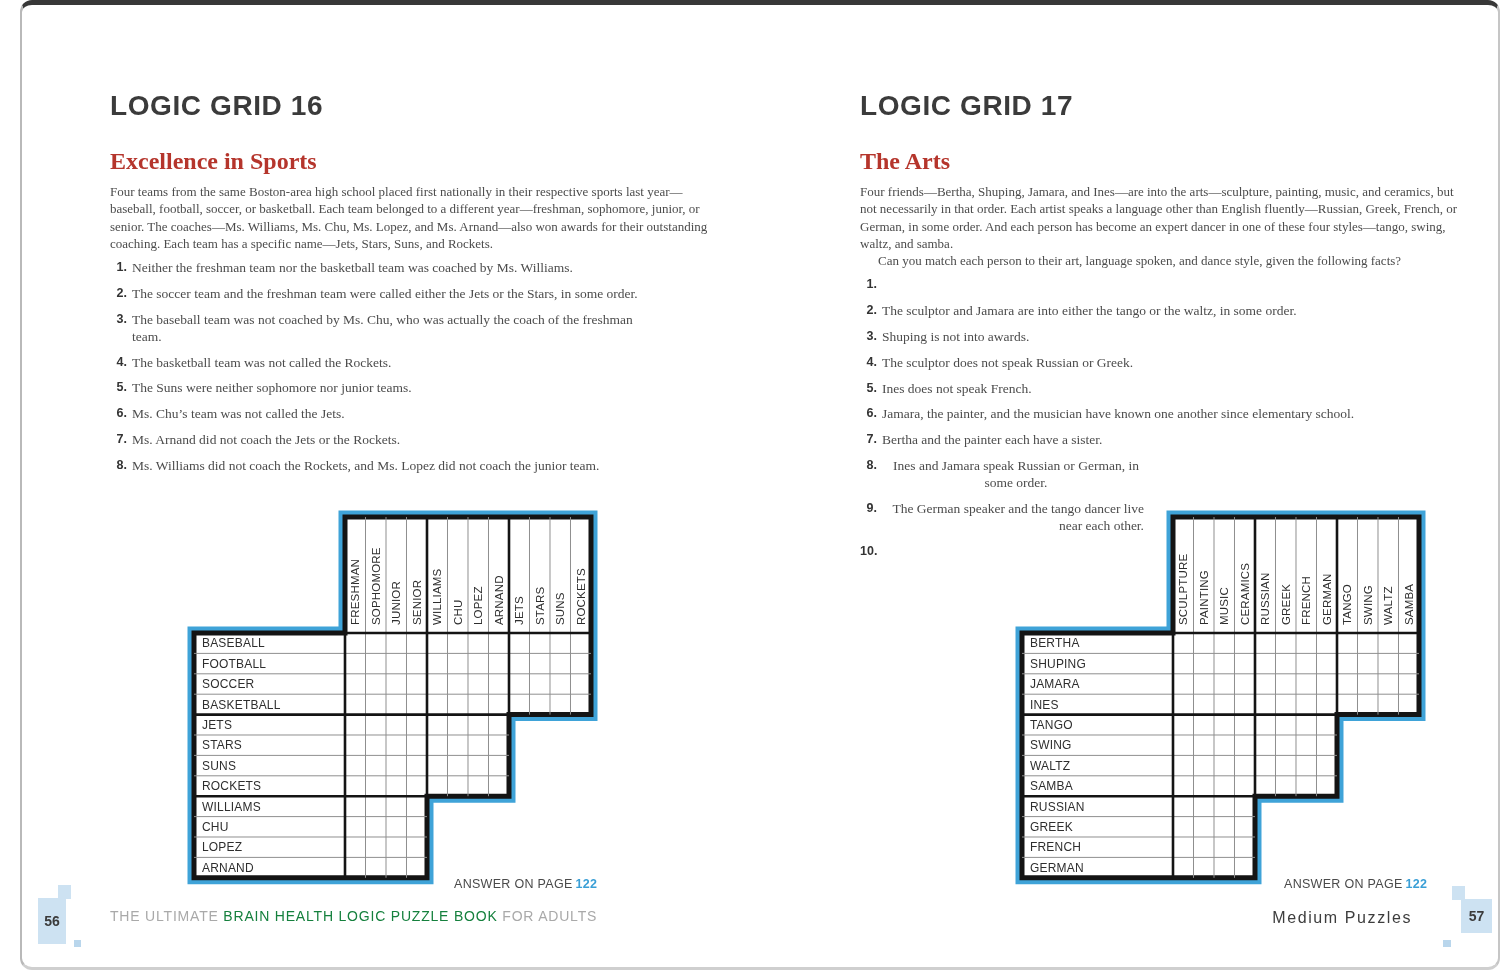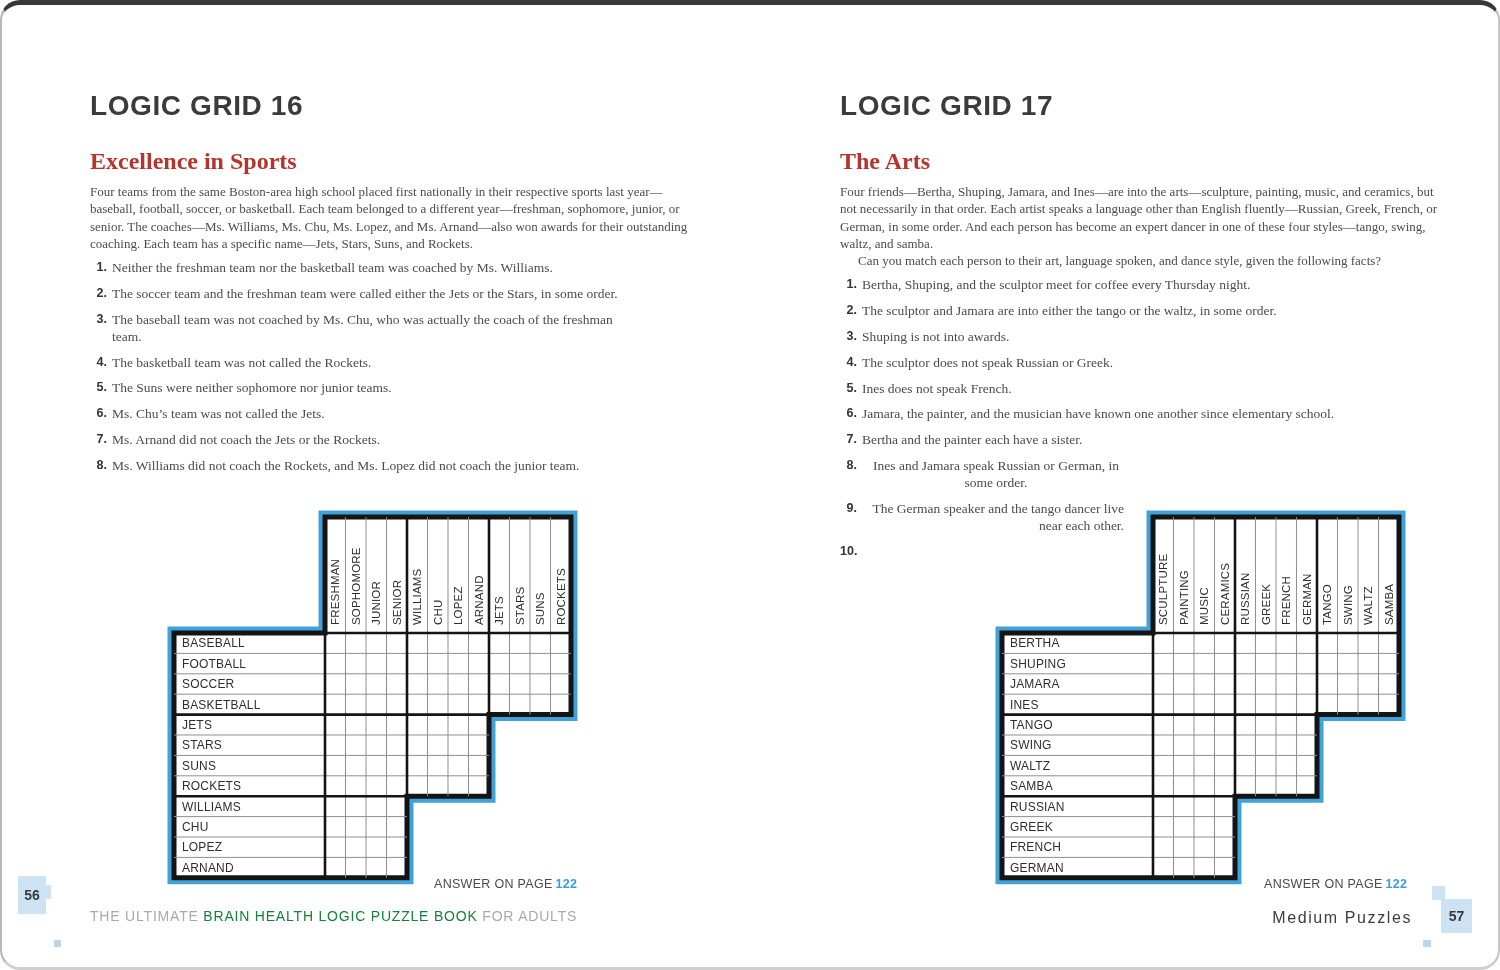--- a/index.html
+++ b/index.html
@@ -1,20 +1,20 @@
 <!DOCTYPE html>
 <html><head>
 <meta charset="utf-8">
 <style>
   html,body{margin:0;padding:0;background:#fff;}
   body{width:1500px;height:970px;position:relative;font-family:"Liberation Serif",serif;}
   .page{position:absolute;inset:0;background:#fff;box-sizing:border-box;
         border-top:5px solid #383838;border-left:2px solid #b9b9b9;
         border-right:2px solid #c6c6c6;border-bottom:3px solid #cfcfcf;
-        border-radius:20px;overflow:hidden;}
+        border-radius:12px;overflow:hidden;margin-left:20px;}
   .col{position:absolute;top:86px;width:604px;}
   .col-left{left:88px;}
   .col-right{left:838px;}
   h1.kicker{margin:0;font:700 28px/30px "Liberation Sans",sans-serif;letter-spacing:.6px;color:#3b3b3b;}
   h2.title{margin:28px 0 0 0;font:700 24px/25px "Liberation Serif",serif;color:#b5352c;}
   p.intro{margin:9px 0 0 0;font-size:13px;line-height:17.3px;color:#4c4c4c;}
   p.intro.indent{margin:0;text-indent:18px;}
   ol.clues{list-style:none;margin:7px 0 0 0;padding:0;}
   .clues li{display:flex;margin-bottom:8.3px;font-size:13.5px;line-height:17.3px;color:#4c4c4c;}
   .clues .num{flex:0 0 17px;text-align:right;margin-right:5px;
@@ -34,21 +34,21 @@
   .answer .pg{color:#3a9fd6;font-weight:700;margin-left:3px;}
   .footer-left-text{position:absolute;left:88px;top:903px;
           font:400 14px "Liberation Sans",sans-serif;letter-spacing:.8px;color:#a9a9a9;white-space:nowrap;}
   .footer-left-text b{color:#15803d;font-weight:400;}
   .footer-right-text{position:absolute;right:86px;top:904px;
           font:400 16px "Liberation Sans",sans-serif;letter-spacing:1.6px;color:#3d3d3d;white-space:nowrap;}
   .sq{position:absolute;background:#cde2f2;}
   .sq-tiny{background:#b9d6ec;}
   .pnum{position:absolute;display:flex;align-items:center;justify-content:center;
         background:#cde2f2;font:700 14px "Liberation Sans",sans-serif;color:#3b3b3b;}
-  #pnum-left{left:16px;top:871px;width:28px;height:38px;}
+  #pnum-left{left:16px;top:893px;width:28px;height:46px;}
   #pnum-right{left:1439px;top:894px;width:31px;height:34px;}
   #sq-left-small{left:36px;top:880px;width:13px;height:14px;}
   #sq-left-tiny{left:52px;top:935px;width:7px;height:7px;}
   #sq-right-small{left:1430px;top:881px;width:13px;height:14px;}
   #sq-right-tiny{left:1421px;top:935px;width:8px;height:7px;}
 </style>
 </head>
 <body>
 
 <div class="page">
@@ -94,21 +94,20 @@
   </section>
 
   <section class="col col-right">
     <h1 class="kicker">LOGIC GRID 17</h1>
     <h2 class="title">The Arts</h2>
     <p class="intro">Four friends—Bertha, Shuping, Jamara, and Ines—are into the arts—sculpture, painting, music, and ceramics, but not necessarily in that order. Each artist speaks a language other than English fluently—Russian, Greek, French, or German, in some order. And each person has become an expert dancer in one of these four styles—tango, swing, waltz, and samba.</p>
     <p class="intro indent">Can you match each person to their art, language spoken, and dance style, given the following facts?</p>
     <ol class="clues clues-right">
         <li>
           <span class="num">1.</span>
-          <span class="txt">Bertha, Shuping, and the sculptor meet for coffee every Thursday night.</span>
         </li>
         <li>
           <span class="num">2.</span>
           <span class="txt">The sculptor and Jamara are into either the tango or the waltz, in some order.</span>
         </li>
         <li>
           <span class="num">3.</span>
           <span class="txt">Shuping is not into awards.</span>
         </li>
         <li>

